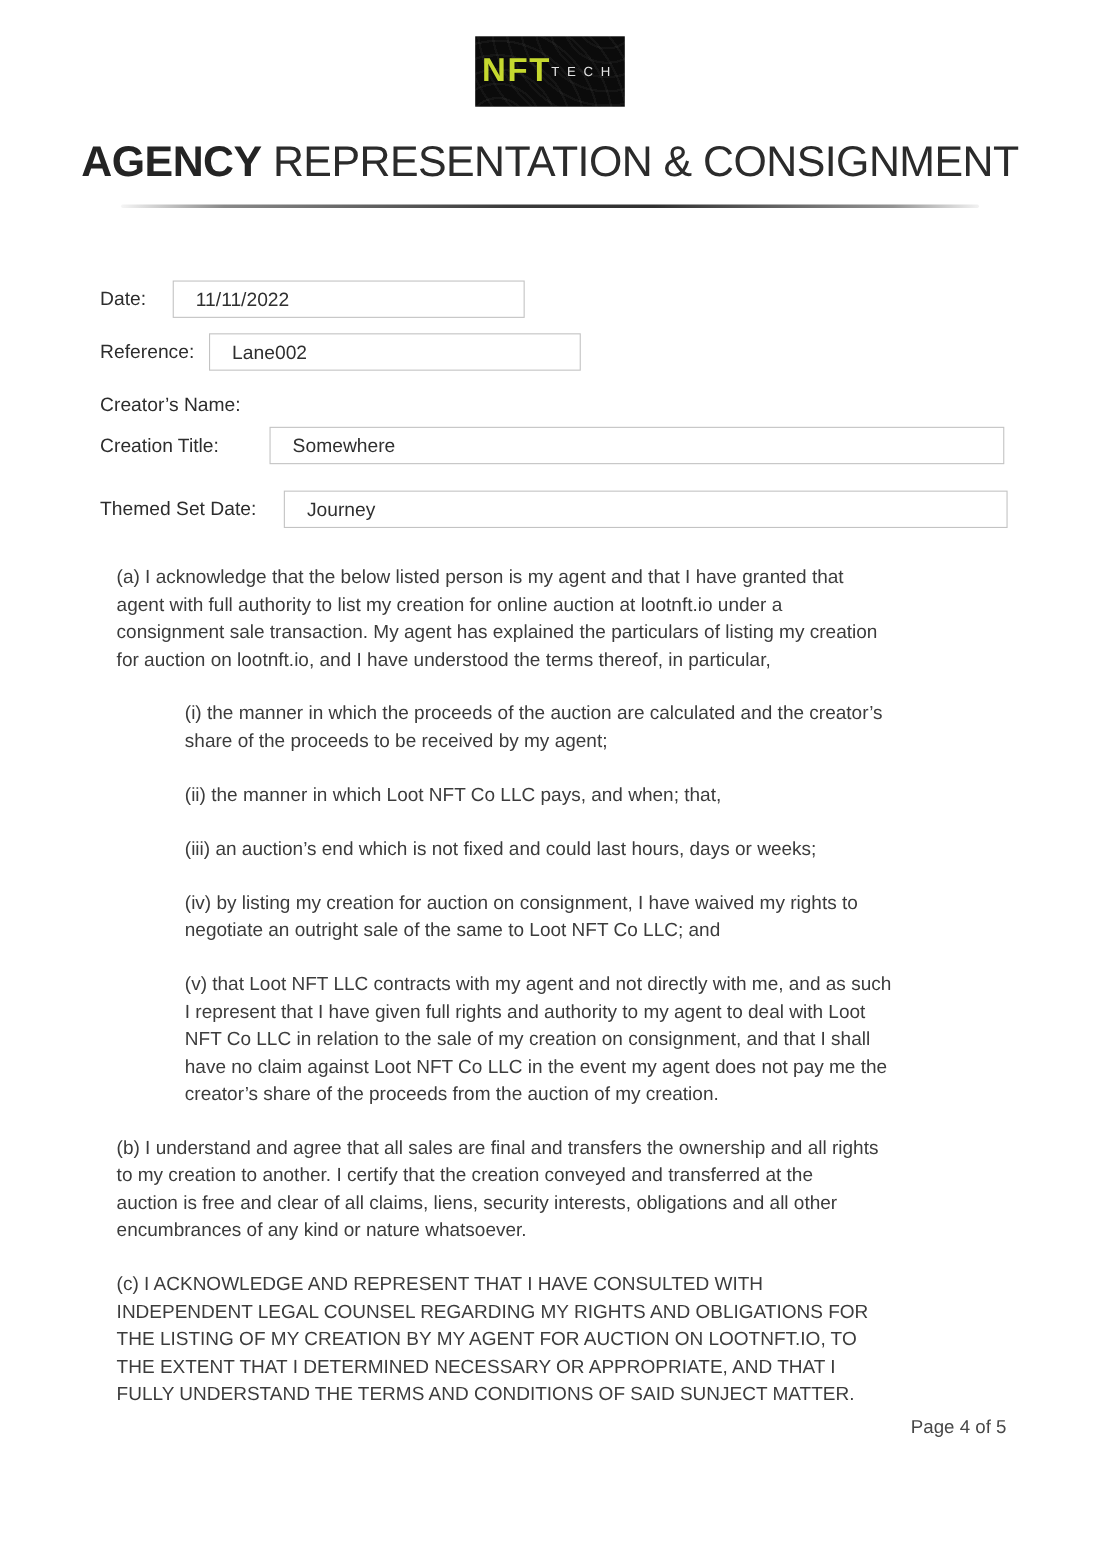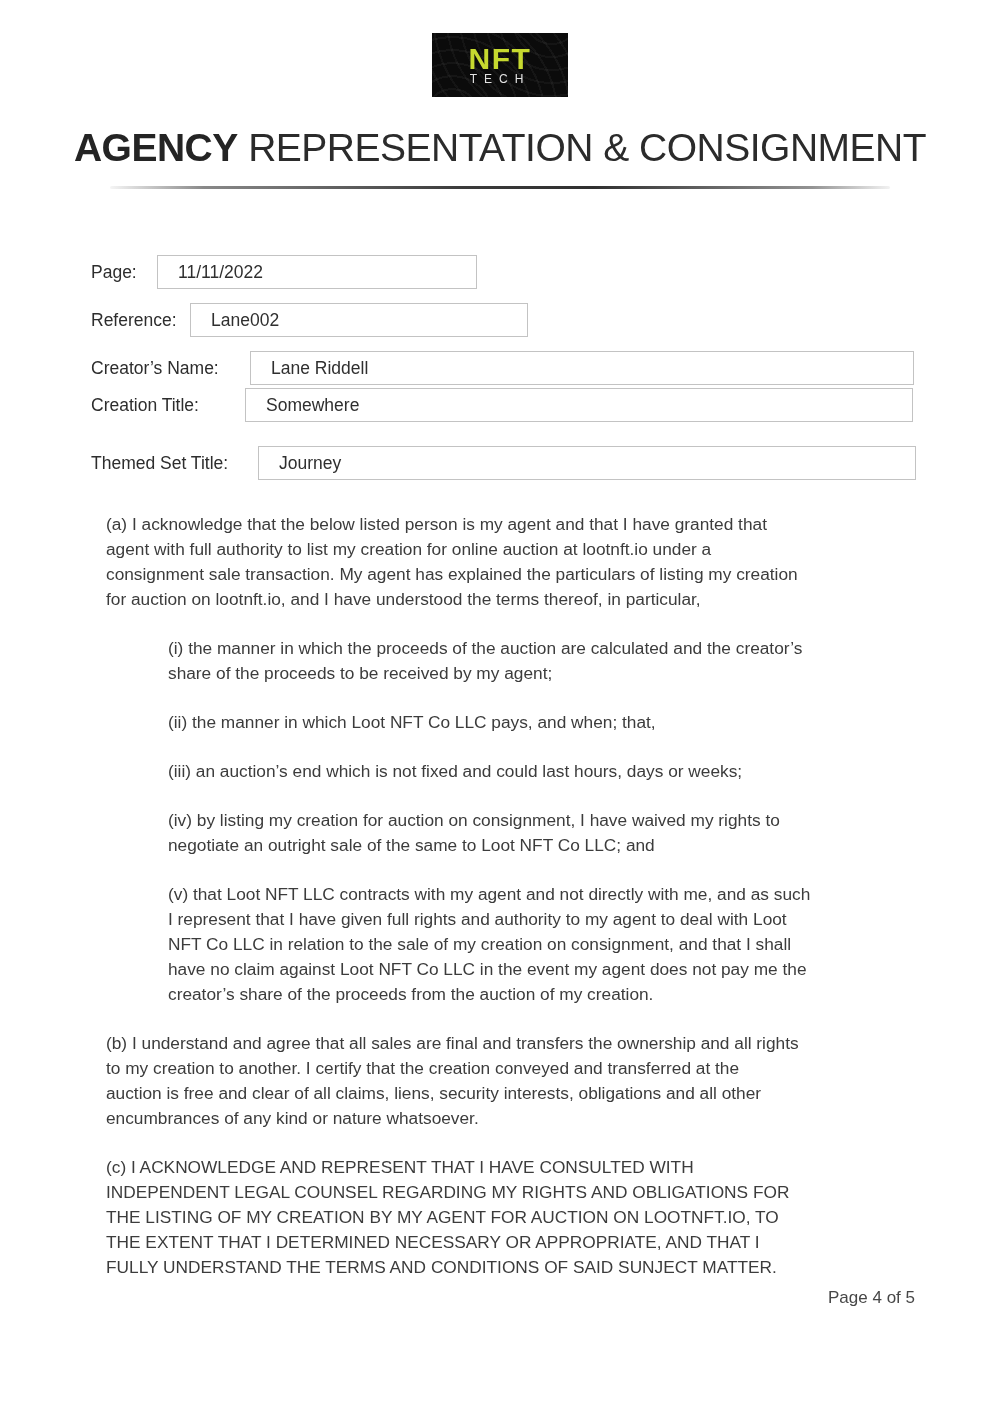--- a/index.html
+++ b/index.html
@@ -18,21 +18,21 @@
   
   .logo {
     position: absolute;
     left: 432px; top: 33px;
     width: 136px; height: 64px;
     background-color: #0b0b0b;
     background-image:
       repeating-radial-gradient(circle at 15% 130%, rgba(255,255,255,0.045) 0 2px, transparent 2px 13px),
       repeating-radial-gradient(circle at 88% -25%, rgba(255,255,255,0.04) 0 2px, transparent 2px 13px);
     display: flex;
-    flex-direction: column;
+    flex-direction: row;
     align-items: center;
     justify-content: center;
   }
   .logo-nft {
     font-weight: bold;
     font-size: 30px;
     line-height: 28px;
     letter-spacing: 1.5px;
     color: #c6d92f;
   }
@@ -130,41 +130,40 @@
     <div class="logo-tech">TECH</div>
   </div>
 
   <div class="title"><span class="bold">AGENCY</span><span> </span><span class="light">REPRESENTATION &amp; CONSIGNMENT</span></div>
 
   <div class="rule"></div>
 
   <div class="form">
 
     <div class="form-row row-date">
-      <span class="form-label">Page:</span>
+      <span class="form-label">Date:</span>
       <div class="form-box">11/11/2022</div>
     </div>
 
     <div class="form-row row-ref">
       <span class="form-label">Reference:</span>
       <div class="form-box">Lane002</div>
     </div>
 
     <div class="form-row row-creator">
       <span class="form-label">Creator’s Name:</span>
-      <div class="form-box">Lane Riddell</div>
     </div>
 
     <div class="form-row row-creation">
       <span class="form-label">Creation Title:</span>
       <div class="form-box">Somewhere</div>
     </div>
 
     <div class="form-row row-themed">
-      <span class="form-label">Themed Set Title:</span>
+      <span class="form-label">Themed Set Date:</span>
       <div class="form-box">Journey</div>
     </div>
 
   </div>
 
   <div class="body-text">
     <div class="para">(a) I acknowledge that the below listed person is my agent and that I have granted that
 agent with full authority to list my creation for online auction at lootnft.io under a
 consignment sale transaction. My agent has explained the particulars of listing my creation
 for auction on lootnft.io, and I have understood the terms thereof, in particular,</div>

